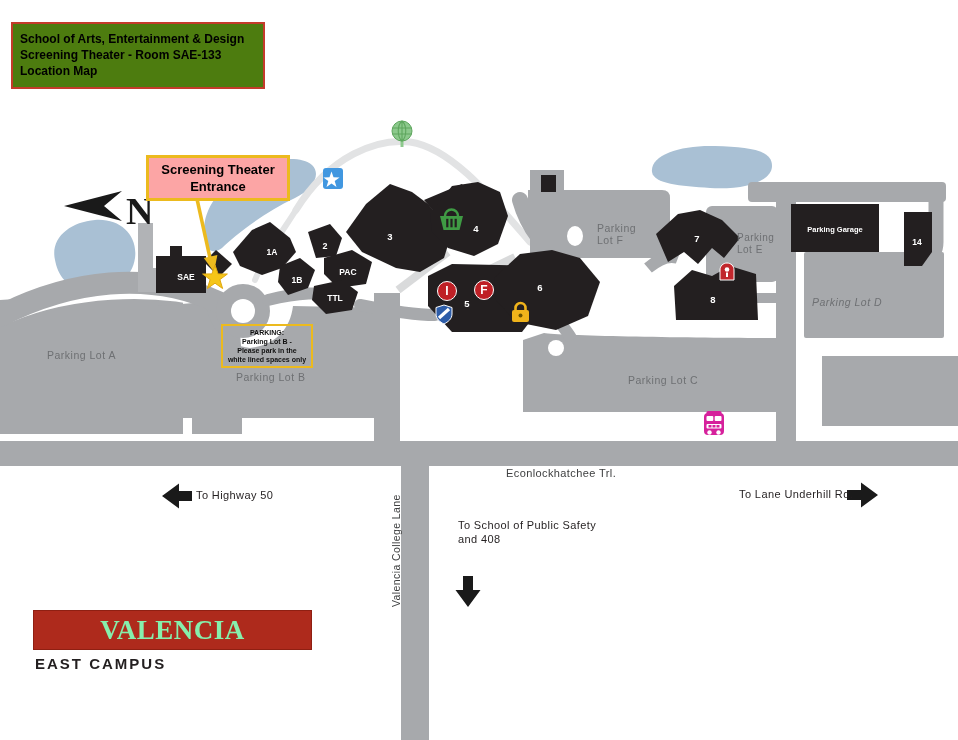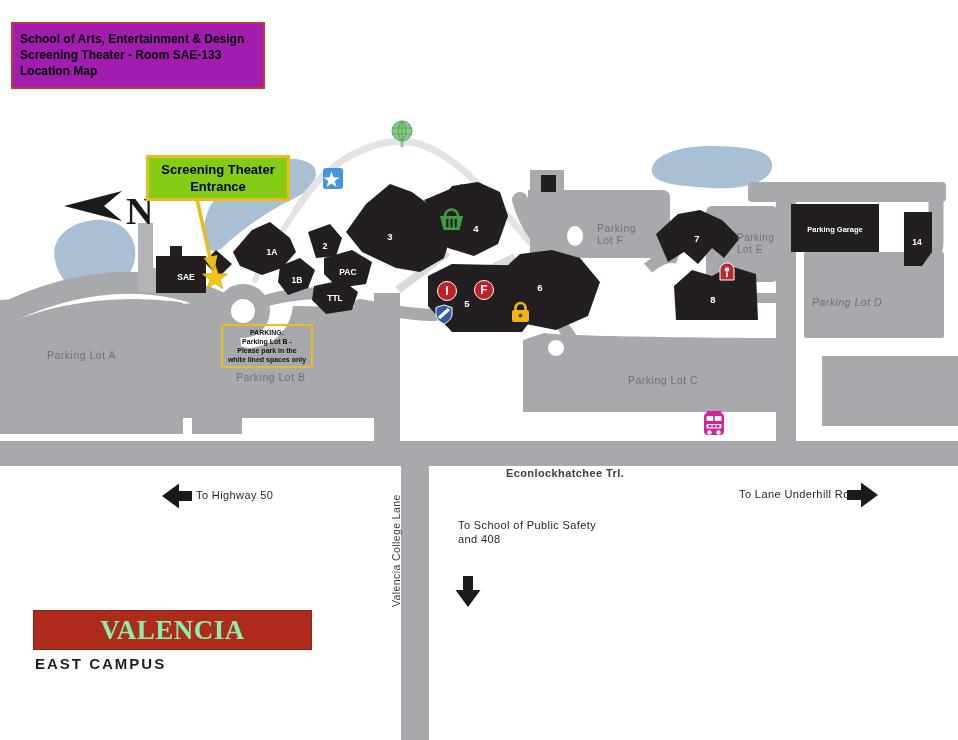--- a/index.html
+++ b/index.html
@@ -3,37 +3,37 @@
 <meta charset="utf-8">
 <style>
   html,body{margin:0;padding:0;}
   body{
     width:958px;height:740px;position:relative;background:#ffffff;overflow:hidden;
     font-family:"Liberation Sans",sans-serif;
   }
   #map-svg{position:absolute;left:0;top:0;}
   .overlay{position:absolute;white-space:nowrap;}
   .title-box{
-    left:11px;top:22px;width:238px;border:2px solid #c43b2b;background:#a21caf;
+    left:11px;top:22px;width:238px;border:2px solid #c43b2b;background:#4d7c0f;
     padding:7px 5px 8px 7px;font-size:12px;font-weight:bold;line-height:16px;color:#000;
     white-space:normal;
   }
   .entrance-box{
-    left:146px;top:155px;width:134px;border:3px solid #ecba1e;background:#84cc16;
+    left:146px;top:155px;width:134px;border:3px solid #ecba1e;background:#fca5a5;
     padding:3px 2px;font-size:13px;font-weight:bold;line-height:17px;color:#000;text-align:center;
     white-space:normal;
   }
   .parking-note{
     left:221px;top:324px;width:86px;border:2px solid #ecba1e;
     padding:2px 1px;font-size:7px;font-weight:bold;line-height:9px;color:#111;text-align:center;
     white-space:normal;
   }
   .lot-label{color:#6e7073;font-size:10.5px;letter-spacing:0.5px;}
   .lot-label.two-line{line-height:11.5px;}
-  .street-label{color:#3f4041;font-size:11px;letter-spacing:0.4px;font-weight:bold;}
+  .street-label{color:#3f4041;font-size:11px;letter-spacing:0.4px;}
   .vcl-label{
     left:390px;top:607px;transform:rotate(-90deg);transform-origin:0 0;
     color:#3f4041;font-size:10.5px;letter-spacing:0.4px;width:110px;
   }
   .dir-label{color:#231f20;font-size:11px;letter-spacing:0.4px;}
   .dir-label.two-line{white-space:normal;width:140px;line-height:14px;}
   .logo-plate{
     left:33px;top:610px;width:277px;height:38px;background:#ae2a1c;border:1px solid #8f1f12;
     display:flex;align-items:center;justify-content:center;
     font-family:"Liberation Serif",serif;font-size:27px;font-weight:bold;letter-spacing:0.5px;

